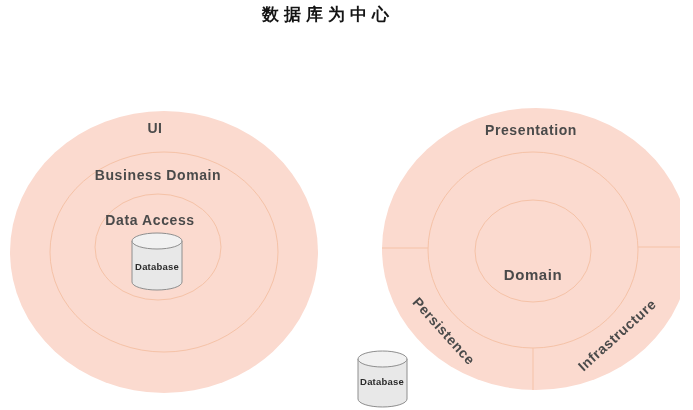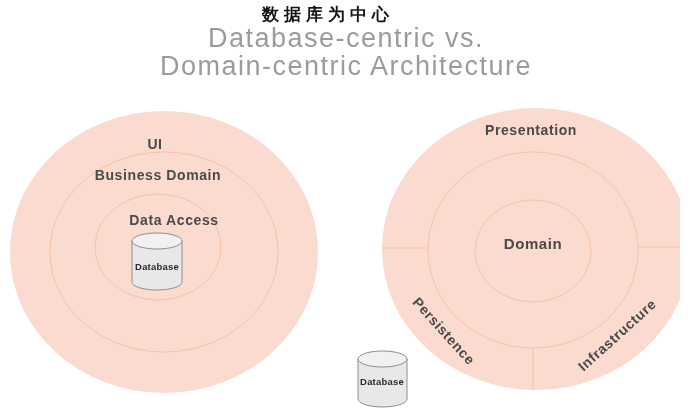--- a/index.html
+++ b/index.html
@@ -17,38 +17,34 @@
   .title{
     position:absolute;left:346px;top:24px;transform:translateX(-50%);
     text-align:center;color:#9b9b9b;font-size:27px;line-height:28px;
     letter-spacing:1.5px;white-space:nowrap;font-weight:400;
   }
   .diagram-svg{position:absolute;left:0;top:0;}
   .layer-label{
     position:absolute;transform:translate(-50%,-50%);
     font-size:14px;font-weight:700;color:#4a4a4a;letter-spacing:.6px;white-space:nowrap;
   }
-  .layer-label.big{font-size:15px;}
+  .layer-label.big{font-size:15px;margin-top:31px;}
   .layer-label.rot-left{transform:translate(-50%,-50%) rotate(48deg);}
   .layer-label.rot-right{transform:translate(-50%,-50%) rotate(-42deg);}
   .db-label{
     position:absolute;transform:translate(-50%,-50%);
     font-size:9.5px;font-weight:700;color:#2b2b2b;letter-spacing:.2px;white-space:nowrap;
   }
 </style>
 </head>
 <body>
 
 <div class="stage">
 
   <div class="zh zh-top">数据库为中心</div>
-  <div class="title">
-    <div>Database-centric vs.</div>
-    <div>Domain-centric Architecture</div>
-  </div>
 
   <svg class="diagram-svg" width="693" height="410" viewBox="0 0 693 410">
 
     <g>
       <ellipse cx="164" cy="252" rx="154" ry="141" stroke-width="1" fill="#fbdacf"></ellipse>
       <ellipse cx="164" cy="252" rx="114" ry="100" fill="none" stroke-width="1" stroke="#f5c2a7"></ellipse>
       <ellipse cx="158" cy="247" rx="63" ry="53" fill="none" stroke-width="1" stroke="#f5c2a7"></ellipse>
     </g>
 
     <g>
@@ -65,23 +61,23 @@
       <path d="M132,241 L132,282 A25,8 0 0 0 182,282 L182,241 Z" stroke-width="1" stroke="#8e8e8e" fill="#e8e8e8"></path>
       <ellipse cx="157" cy="241" rx="25" ry="8" stroke-width="1" stroke="#8e8e8e" fill="#f1f1f1"></ellipse>
     </g>
 
     <g>
       <path d="M358,359 L358,399 A24.5,8 0 0 0 407,399 L407,359 Z" stroke-width="1" stroke="#8e8e8e" fill="#e8e8e8"></path>
       <ellipse cx="382.5" cy="359" rx="24.5" ry="8" stroke-width="1" stroke="#8e8e8e" fill="#f1f1f1"></ellipse>
     </g>
   </svg>
 
-  <div class="layer-label" style="left:155px;top:144px;">UI</div>
+  <div class="layer-label" style="left:155px;top:128px;">UI</div>
   <div class="layer-label" style="left:158px;top:175px;">Business Domain</div>
-  <div class="layer-label" style="left:174px;top:220px;">Data Access</div>
+  <div class="layer-label" style="left:150px;top:220px;">Data Access</div>
   <div class="db-label" style="left:157px;top:266px;">Database</div>
 
   <div class="layer-label" style="left:531px;top:130px;text-align:right;">Presentation</div>
   <div class="layer-label big" style="left:533px;top:243px;">Domain</div>
   <div class="layer-label rot-left" style="left:444px;top:331px;">Persistence</div>
   <div class="layer-label rot-right" style="left:617px;top:335px;">Infrastructure</div>
   <div class="db-label" style="left:382px;top:381px;">Database</div>
 
 </div>
 

